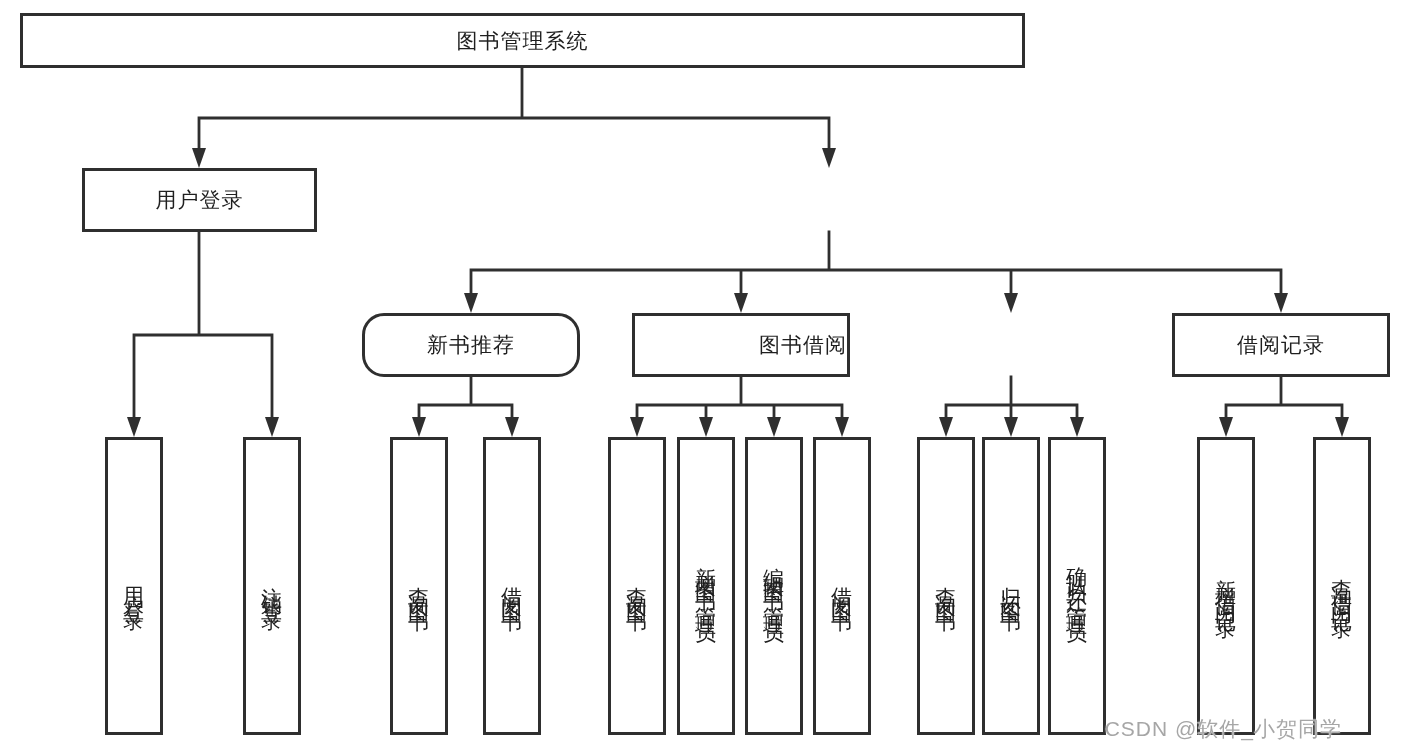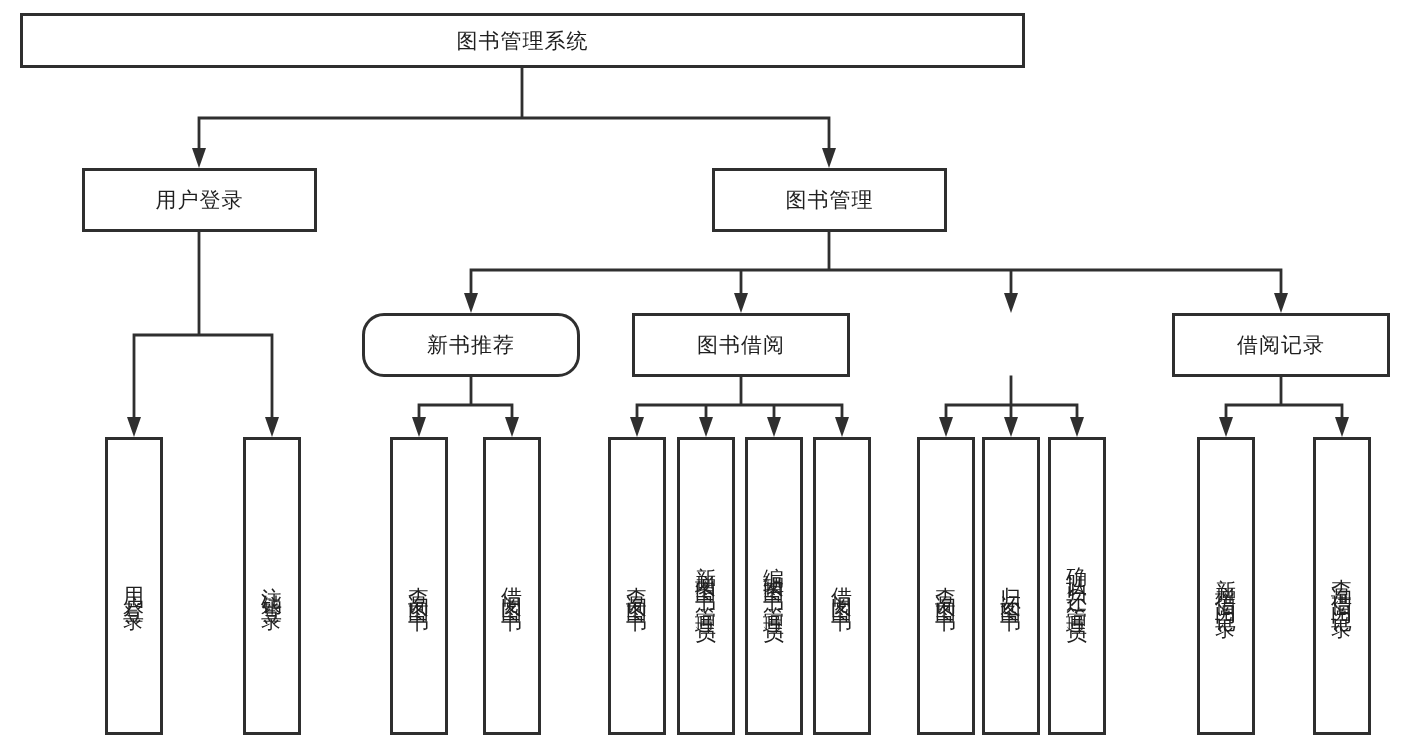--- a/index.html
+++ b/index.html
@@ -68,28 +68,25 @@
     </g>
   </svg>
 
   <div class="box hbox lvl1">
     <span>图书管理系统</span>
   </div>
 
   <div class="box hbox lvl2" style="left:82px;">
     <span>用户登录</span>
   </div>
-  <div class="box hbox lvl2" style="left:712px;">
-    <span>图书管理</span>
-  </div>
 
   <div class="box hbox lvl3" style="left:362px;border-radius:22px;">
     <span>新书推荐</span>
   </div>
-  <div class="box hbox lvl3" style="left:632px;">
+  <div class="box hbox lvl3" style="left:632px;justify-content:flex-end;">
     <span>图书借阅</span>
   </div>
   <div class="box hbox lvl3" style="left:1172px;">
     <span>借阅记录</span>
   </div>
 
   <div class="box leafbox" style="left:105px;">
     <span>用户登录</span>
   </div>
   <div class="box leafbox" style="left:243px;">
@@ -126,13 +123,14 @@
     <span>确认归还（管理员）</span>
   </div>
 
   <div class="box leafbox" style="left:1197px;">
     <span>新增借阅记录</span>
   </div>
   <div class="box leafbox" style="left:1313px;">
     <span>查询借阅记录</span>
   </div>
 
+  <div id="watermark">CSDN @软件_小贺同学</div>
 </div>
 
 </body></html>

